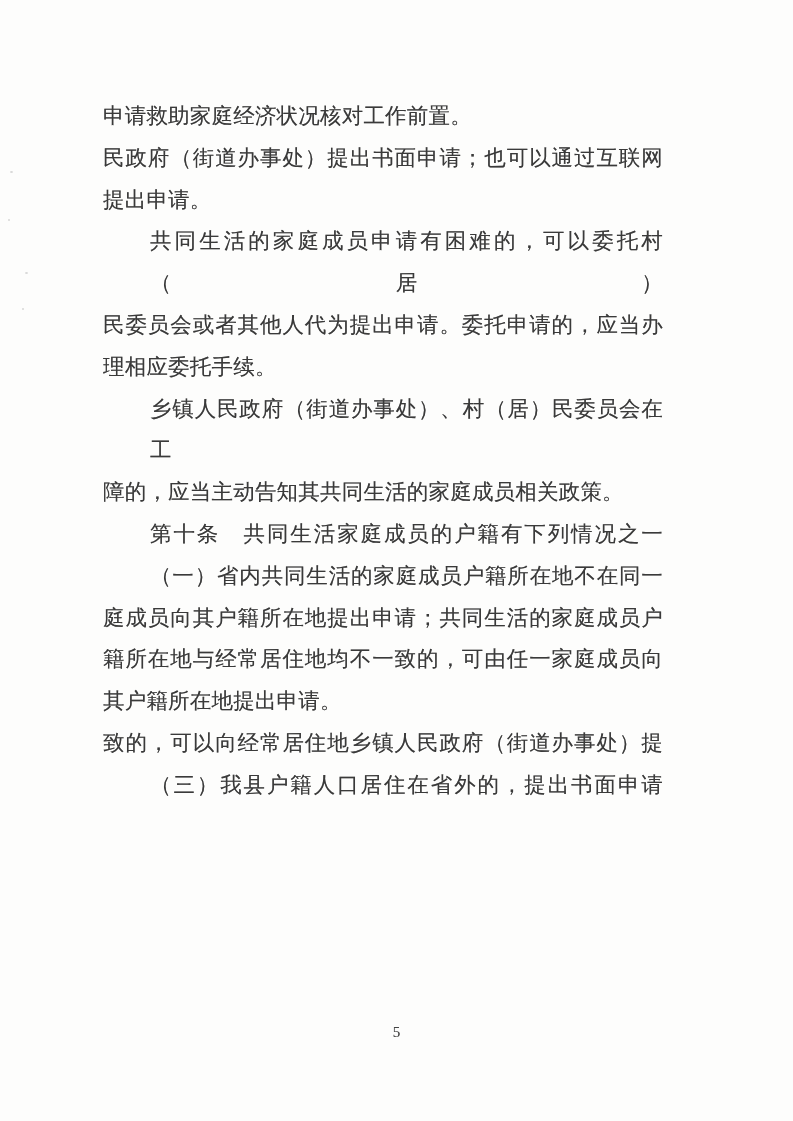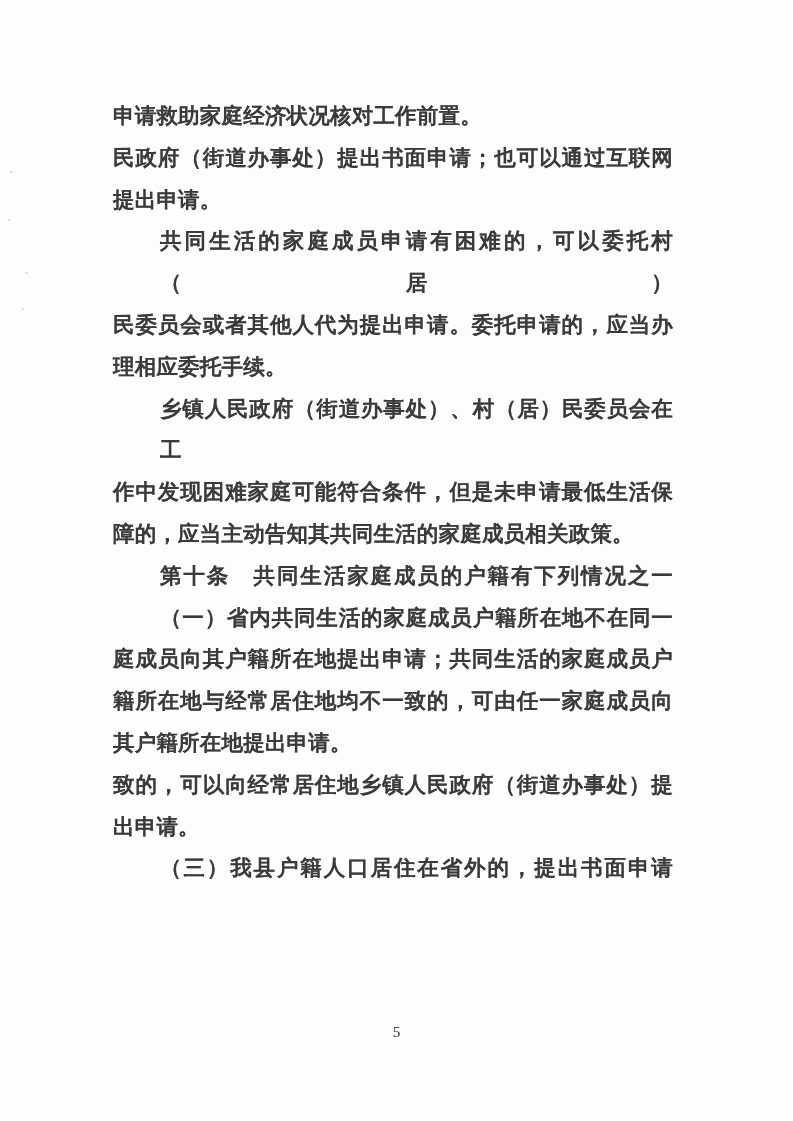--- a/index.html
+++ b/index.html
@@ -11,28 +11,27 @@
     position: relative;
     width: 793px;
     height: 1121px;
     background: #fdfdfc;
     overflow: hidden;
     font-family: "Liberation Serif", "DejaVu Serif", serif;
     color: #3a3a3a;
   }
   .text-block {
     position: absolute;
-    left: 113px;
+    left: 103px;
     top: 96px;
     width: 560px;
     font-size: 21.5px;
     line-height: 41.8px;
     letter-spacing: 0.2px;
     text-shadow: 0 0 0.5px rgba(70,70,70,0.55);
-    font-weight: bold;
   }
   .line {
     text-align: justify;
     text-align-last: left;
     min-height: 41.8px;
   }
   .line.just {
     text-align-last: justify;
   }
   .line.indent {
@@ -70,27 +69,25 @@
   <div class="speckle s4"></div>
 
   <main class="text-block">
     <div class="line">申请救助家庭经济状况核对工作前置。</div>
     <div class="line just">民政府（街道办事处）提出书面申请；也可以通过互联网</div>
     <div class="line">提出申请。</div>
     <div class="line indent just">共同生活的家庭成员申请有困难的，可以委托村（居）</div>
     <div class="line just">民委员会或者其他人代为提出申请。委托申请的，应当办</div>
     <div class="line">理相应委托手续。</div>
     <div class="line indent just">乡镇人民政府（街道办事处）、村（居）民委员会在工</div>
-    <div class="line just">作中发现困难家庭可能符合条件，但是未申请最低生活保</div>
     <div class="line">障的，应当主动告知其共同生活的家庭成员相关政策。</div>
     <div class="line indent just">第十条　共同生活家庭成员的户籍有下列情况之一</div>
     <div class="line indent just">（一）省内共同生活的家庭成员户籍所在地不在同一</div>
     <div class="line just">庭成员向其户籍所在地提出申请；共同生活的家庭成员户</div>
     <div class="line just">籍所在地与经常居住地均不一致的，可由任一家庭成员向</div>
     <div class="line">其户籍所在地提出申请。</div>
     <div class="line just">致的，可以向经常居住地乡镇人民政府（街道办事处）提</div>
-    <div class="line">出申请。</div>
     <div class="line indent just">（三）我县户籍人口居住在省外的，提出书面申请</div>
   </main>
 
   <div class="page-number">5</div>
 
 </div>
 
 </body></html>

